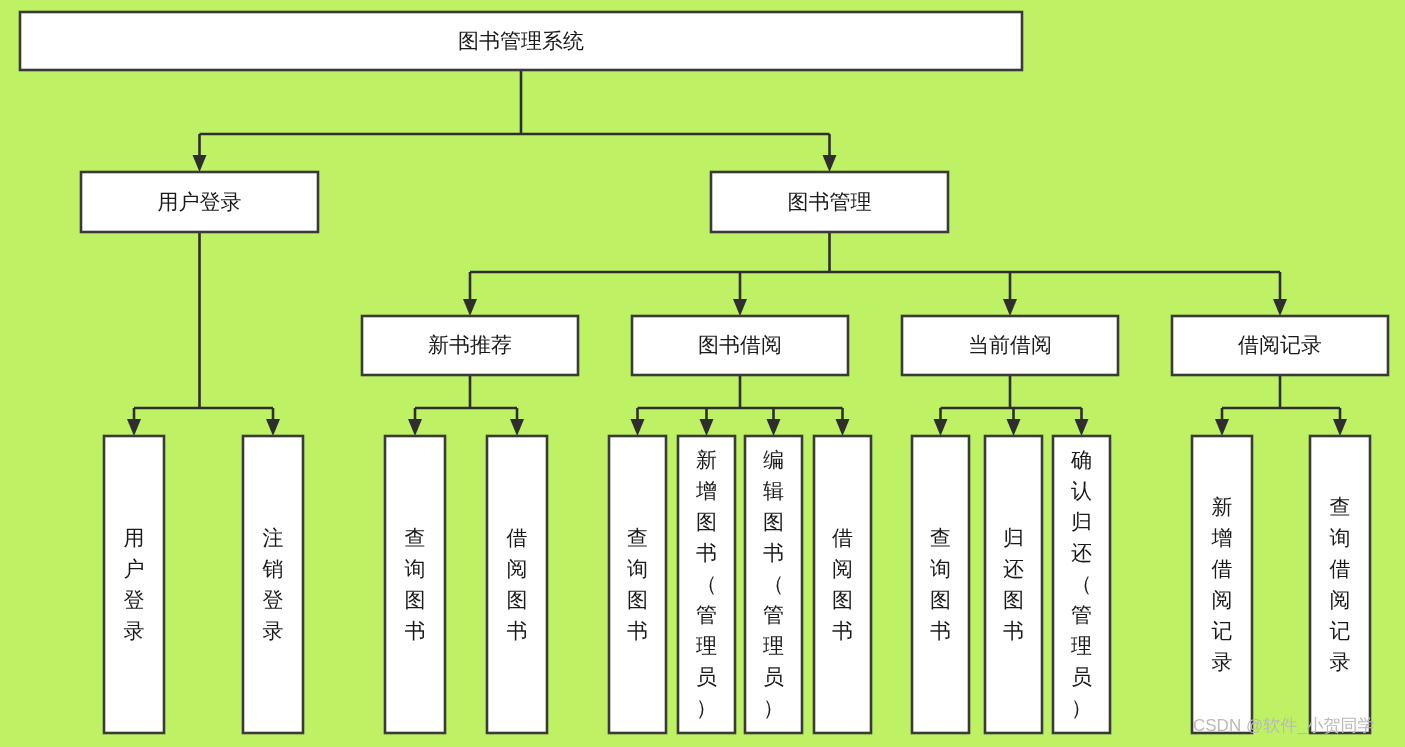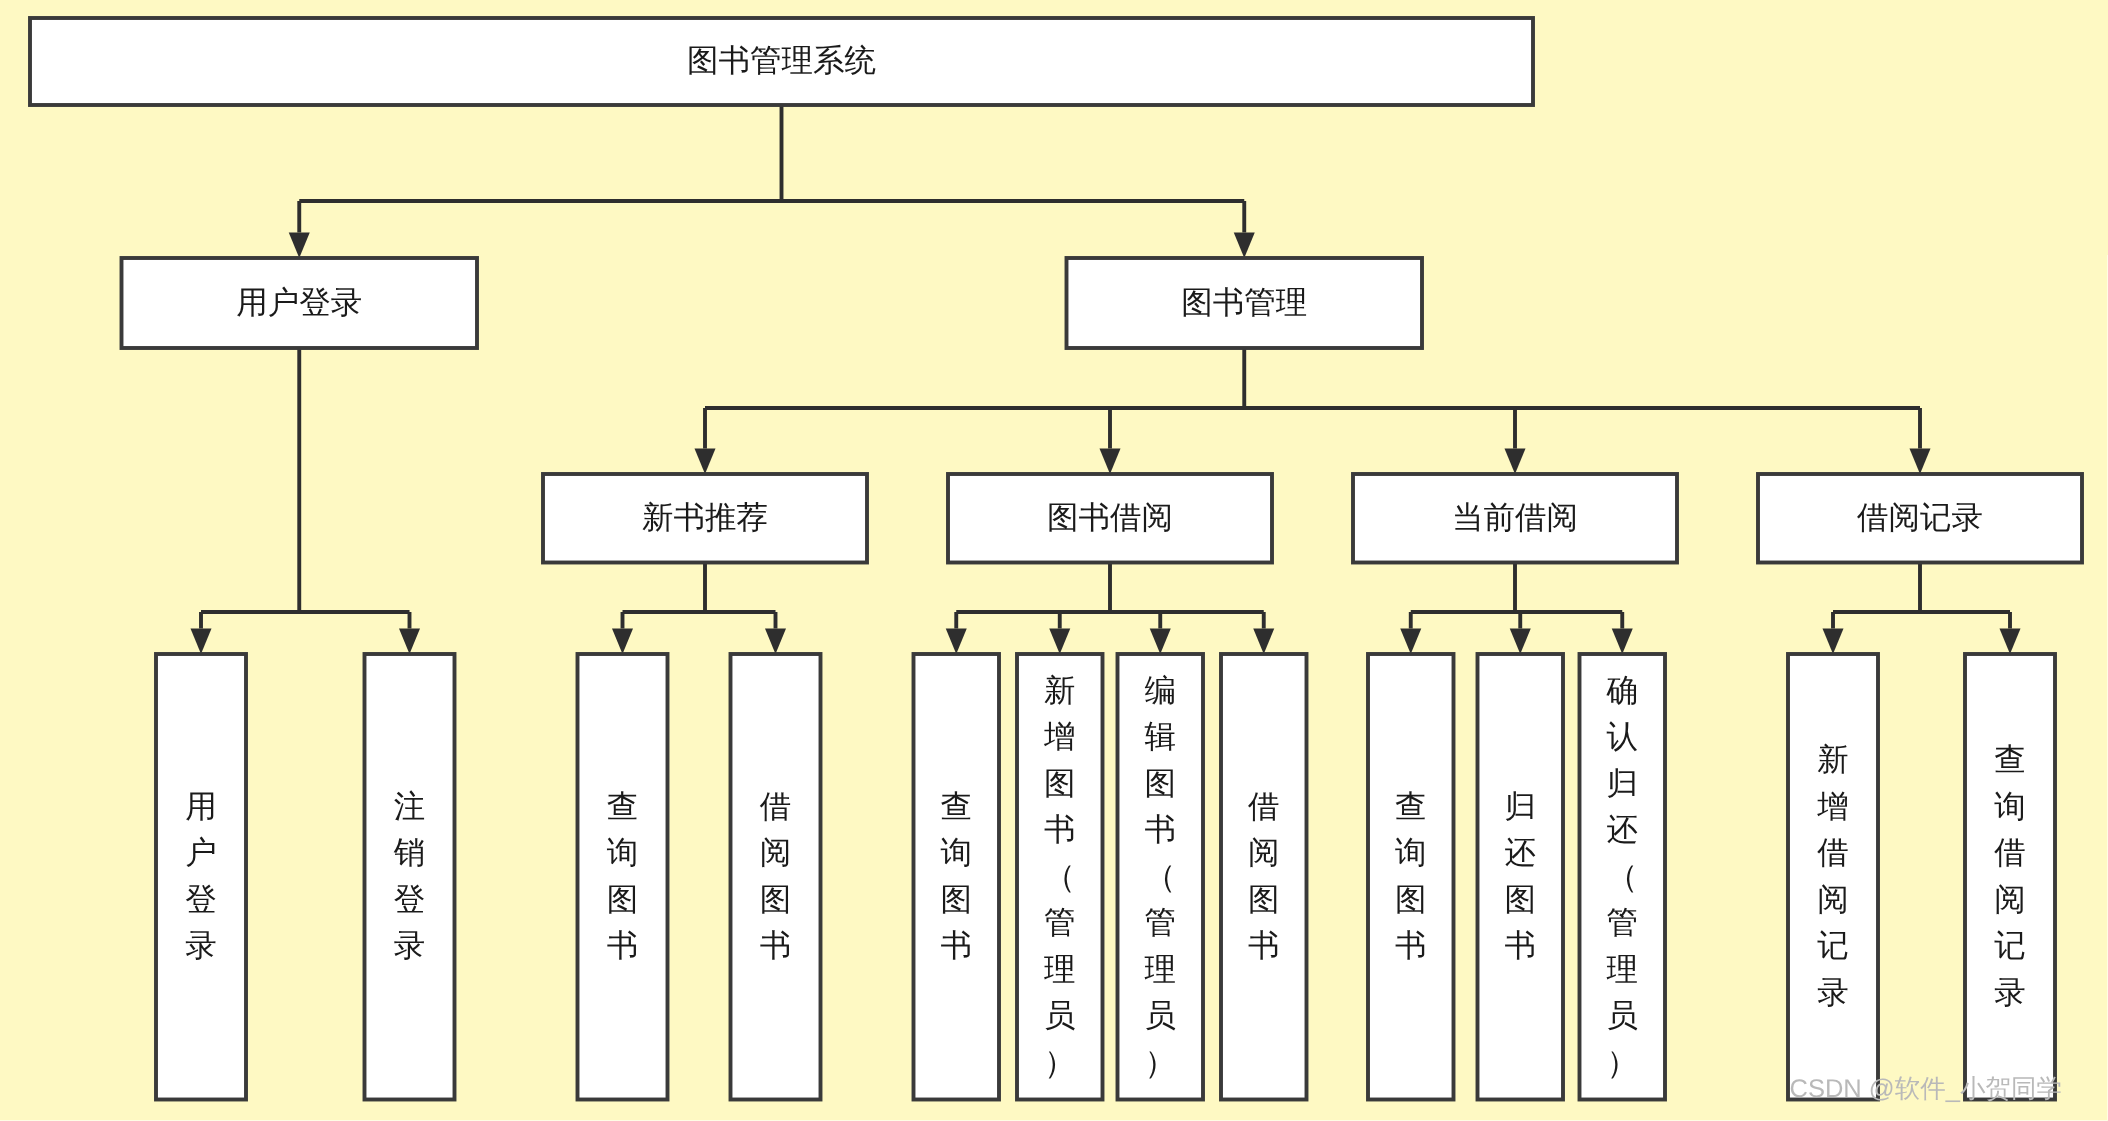--- a/index.html
+++ b/index.html
@@ -10,21 +10,21 @@
   body {
     width: 1405px;
     height: 747px;
     font-family: "Liberation Sans", "DejaVu Sans", sans-serif;
     overflow: hidden;
   }
   #diagram-root {
     position: relative;
     width: 1405px;
     height: 747px;
-    background: #fef9c3;
+    background: #bef264;
   }
   svg#chart-svg {
     position: absolute;
     left: 0;
     top: 0;
     width: 1405px;
     height: 747px;
     display: block;
   }
   .node-box {

